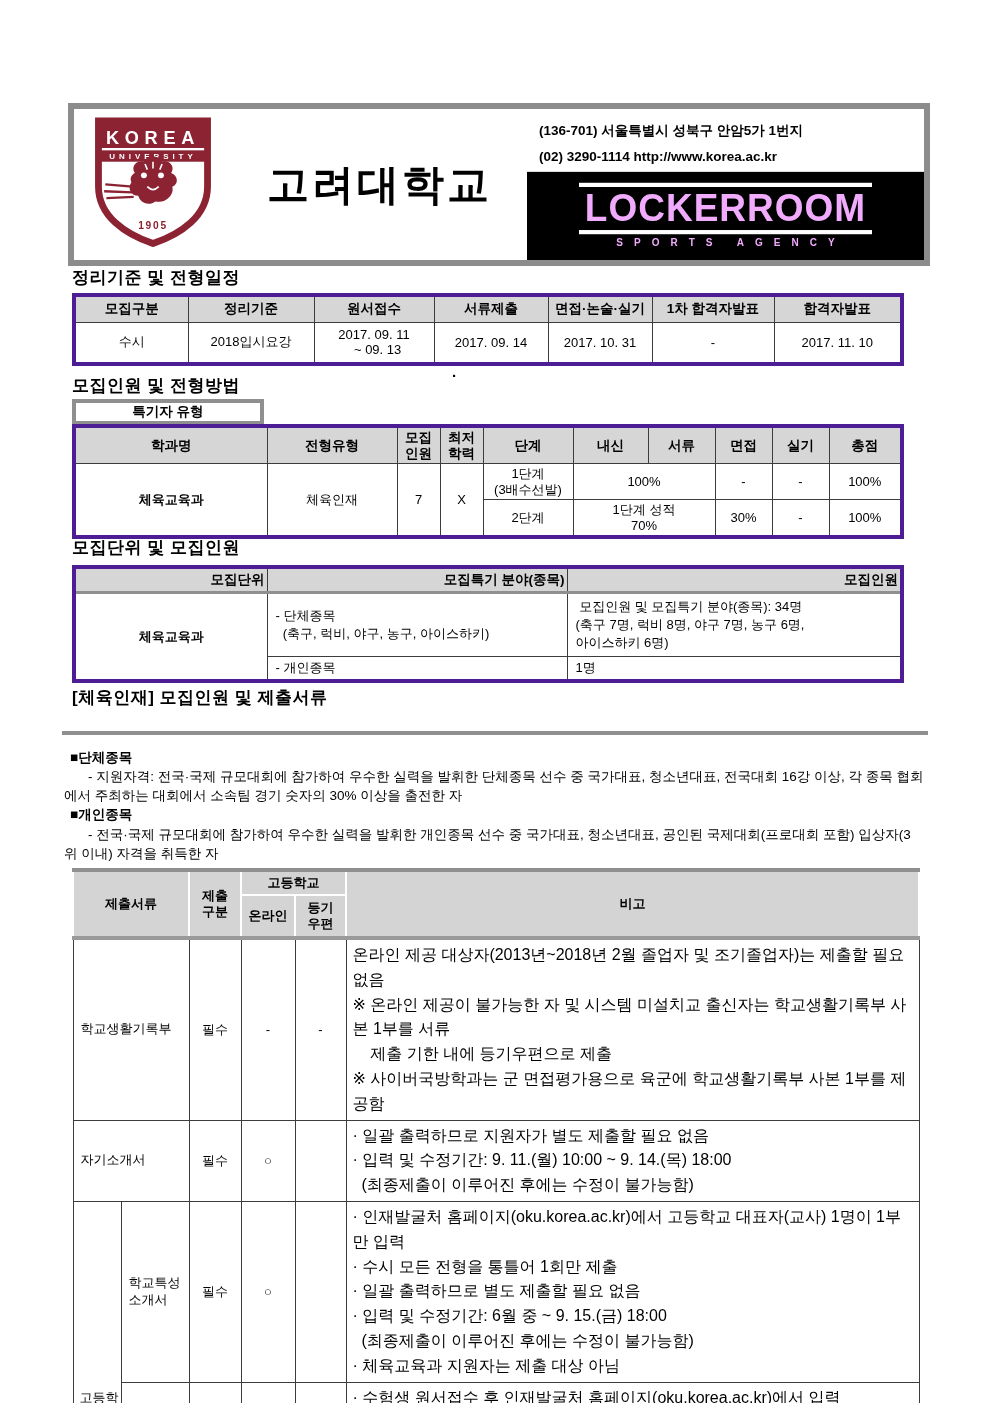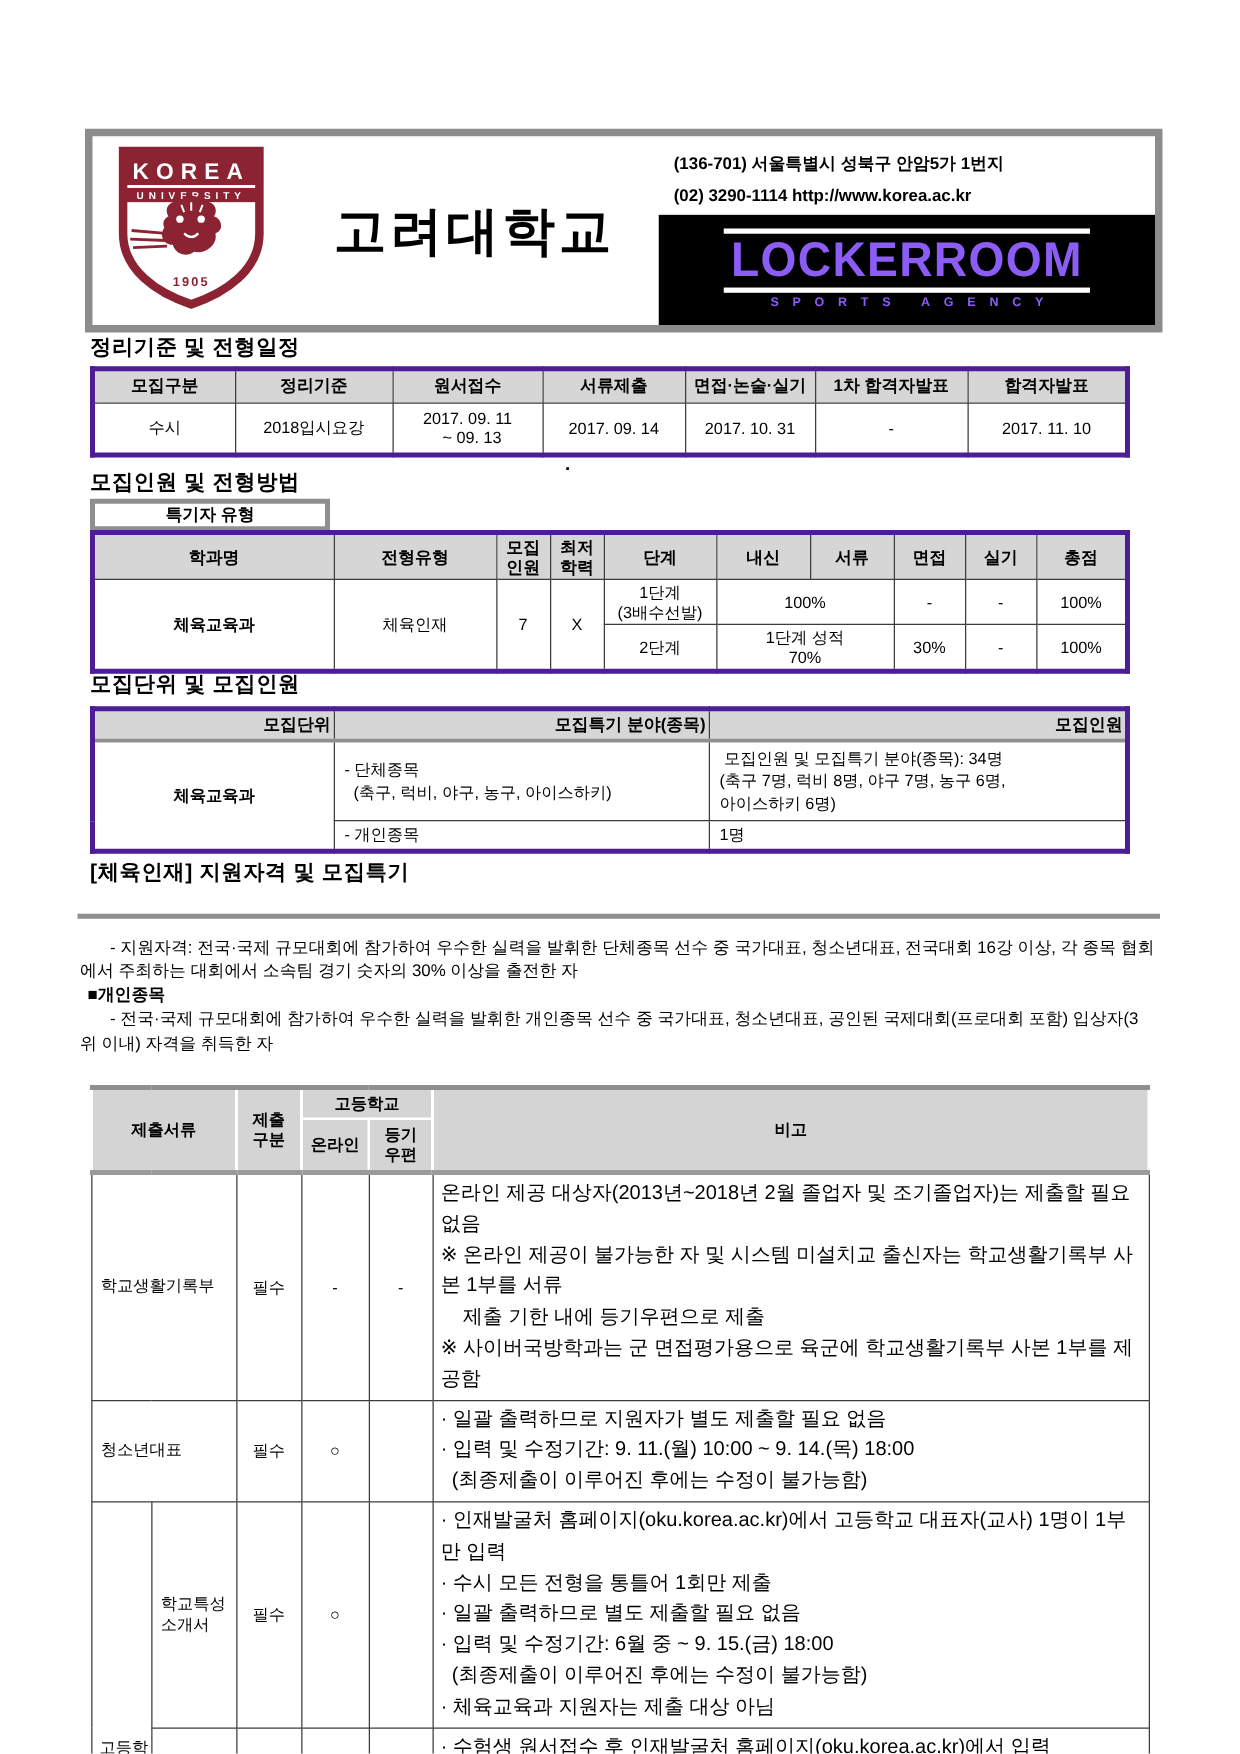--- a/index.html
+++ b/index.html
@@ -13,21 +13,21 @@
   .hdr-box {
     position:absolute; left:68px; top:92px; width:862px; height:163px;
     border:6px solid #8c8c8c; box-sizing:border-box; background:#fff;
     display:flex; flex-direction:row;margin-top:11px;
   }
   .crest-wrap { width:158px; display:flex; align-items:center; justify-content:center; }
   .title-wrap { flex:1; display:flex; align-items:center; justify-content:center; }
   .uni-title { font-size:42px; font-weight:bold; letter-spacing:3px; }
   .hdr-right { width:397px; display:flex; flex-direction:column; box-sizing:border-box; }
   .addr { padding:9px 4px 2px 12px; font-weight:bold; font-size:13.5px; line-height:1.9; border-bottom:1px solid #d9d9d9; }
-  .agency { flex:1; background:#000; color:#8b5cf6; display:flex; flex-direction:column; align-items:center; justify-content:center; }
+  .agency { flex:1; background:#000; color:#f0abfc; display:flex; flex-direction:column; align-items:center; justify-content:center; }
   .agency-name {
     font-weight:bold; font-size:37px; line-height:1.02; letter-spacing:1px;
     border-top:4px solid #fff; border-bottom:4px solid #fff; padding:1px 6px 2px 6px;
     transform:scaleY(1.05);
   }
   .agency-sub { font-weight:bold; font-size:10px; letter-spacing:11px; margin-top:4px; padding-left:11px; }
 
   
   .sec-title { position:absolute; left:72px; font-size:17px; font-weight:bold; letter-spacing:0.5px; }
 
@@ -233,23 +233,24 @@
 (축구 7명, 럭비 8명, 야구 7명, 농구 6명,
 아이스하키 6명)</td>
       </tr>
       <tr style="height:24px;">
         <td class="left">- 개인종목</td>
         <td class="left">1명</td>
       </tr>
     </tbody>
   </table>
 
-  <div class="sec-title" style="top:686px;">[체육인재] 지원자격 및 모집특기</div>
+  <div class="sec-title" style="top:686px;">[체육인재] 모집인원 및 제출서류</div>
   <div class="thick-rule"></div>
   <div class="req-block">
+    <p class="req-label">■단체종목</p>
     <p class="req-text">- 지원자격: 전국·국제 규모대회에 참가하여 우수한 실력을 발휘한 단체종목 선수 중 국가대표, 청소년대표, 전국대회 16강 이상, 각 종목 협회에서 주최하는 대회에서 소속팀 경기 숫자의 30% 이상을 출전한 자</p>
     <p class="req-label">■개인종목</p>
     <p class="req-text">- 전국·국제 규모대회에 참가하여 우수한 실력을 발휘한 개인종목 선수 중 국가대표, 청소년대표, 공인된 국제대회(프로대회 포함) 입상자(3위 이내) 자격을 취득한 자</p>
   </div>
 
   <table class="t4">
     <colgroup>
       <col style="width:48px">
         <col style="width:68px">
         <col style="width:52px">
@@ -276,21 +277,21 @@
         <td colspan="2" class="name">학교생활기록부</td>
         <td>필수</td>
         <td>-</td>
         <td>-</td>
         <td class="note pre">온라인 제공 대상자(2013년~2018년 2월 졸업자 및 조기졸업자)는 제출할 필요 없음
 ※ 온라인 제공이 불가능한 자 및 시스템 미설치교 출신자는 학교생활기록부 사본 1부를 서류
     제출 기한 내에 등기우편으로 제출
 ※ 사이버국방학과는 군 면접평가용으로 육군에 학교생활기록부 사본 1부를 제공함</td>
       </tr>
       <tr style="height:54px;">
-        <td colspan="2" class="name">청소년대표</td>
+        <td colspan="2" class="name">자기소개서</td>
         <td>필수</td>
         <td>○</td>
         <td></td>
         <td class="note pre">· 일괄 출력하므로 지원자가 별도 제출할 필요 없음
 · 입력 및 수정기간: 9. 11.(월) 10:00 ~ 9. 14.(목) 18:00
   (최종제출이 이루어진 후에는 수정이 불가능함)</td>
       </tr>
       <tr style="height:108px;">
         <td rowspan="2" class="grp">고등학교</td>
         <td class="name pre">학교특성

